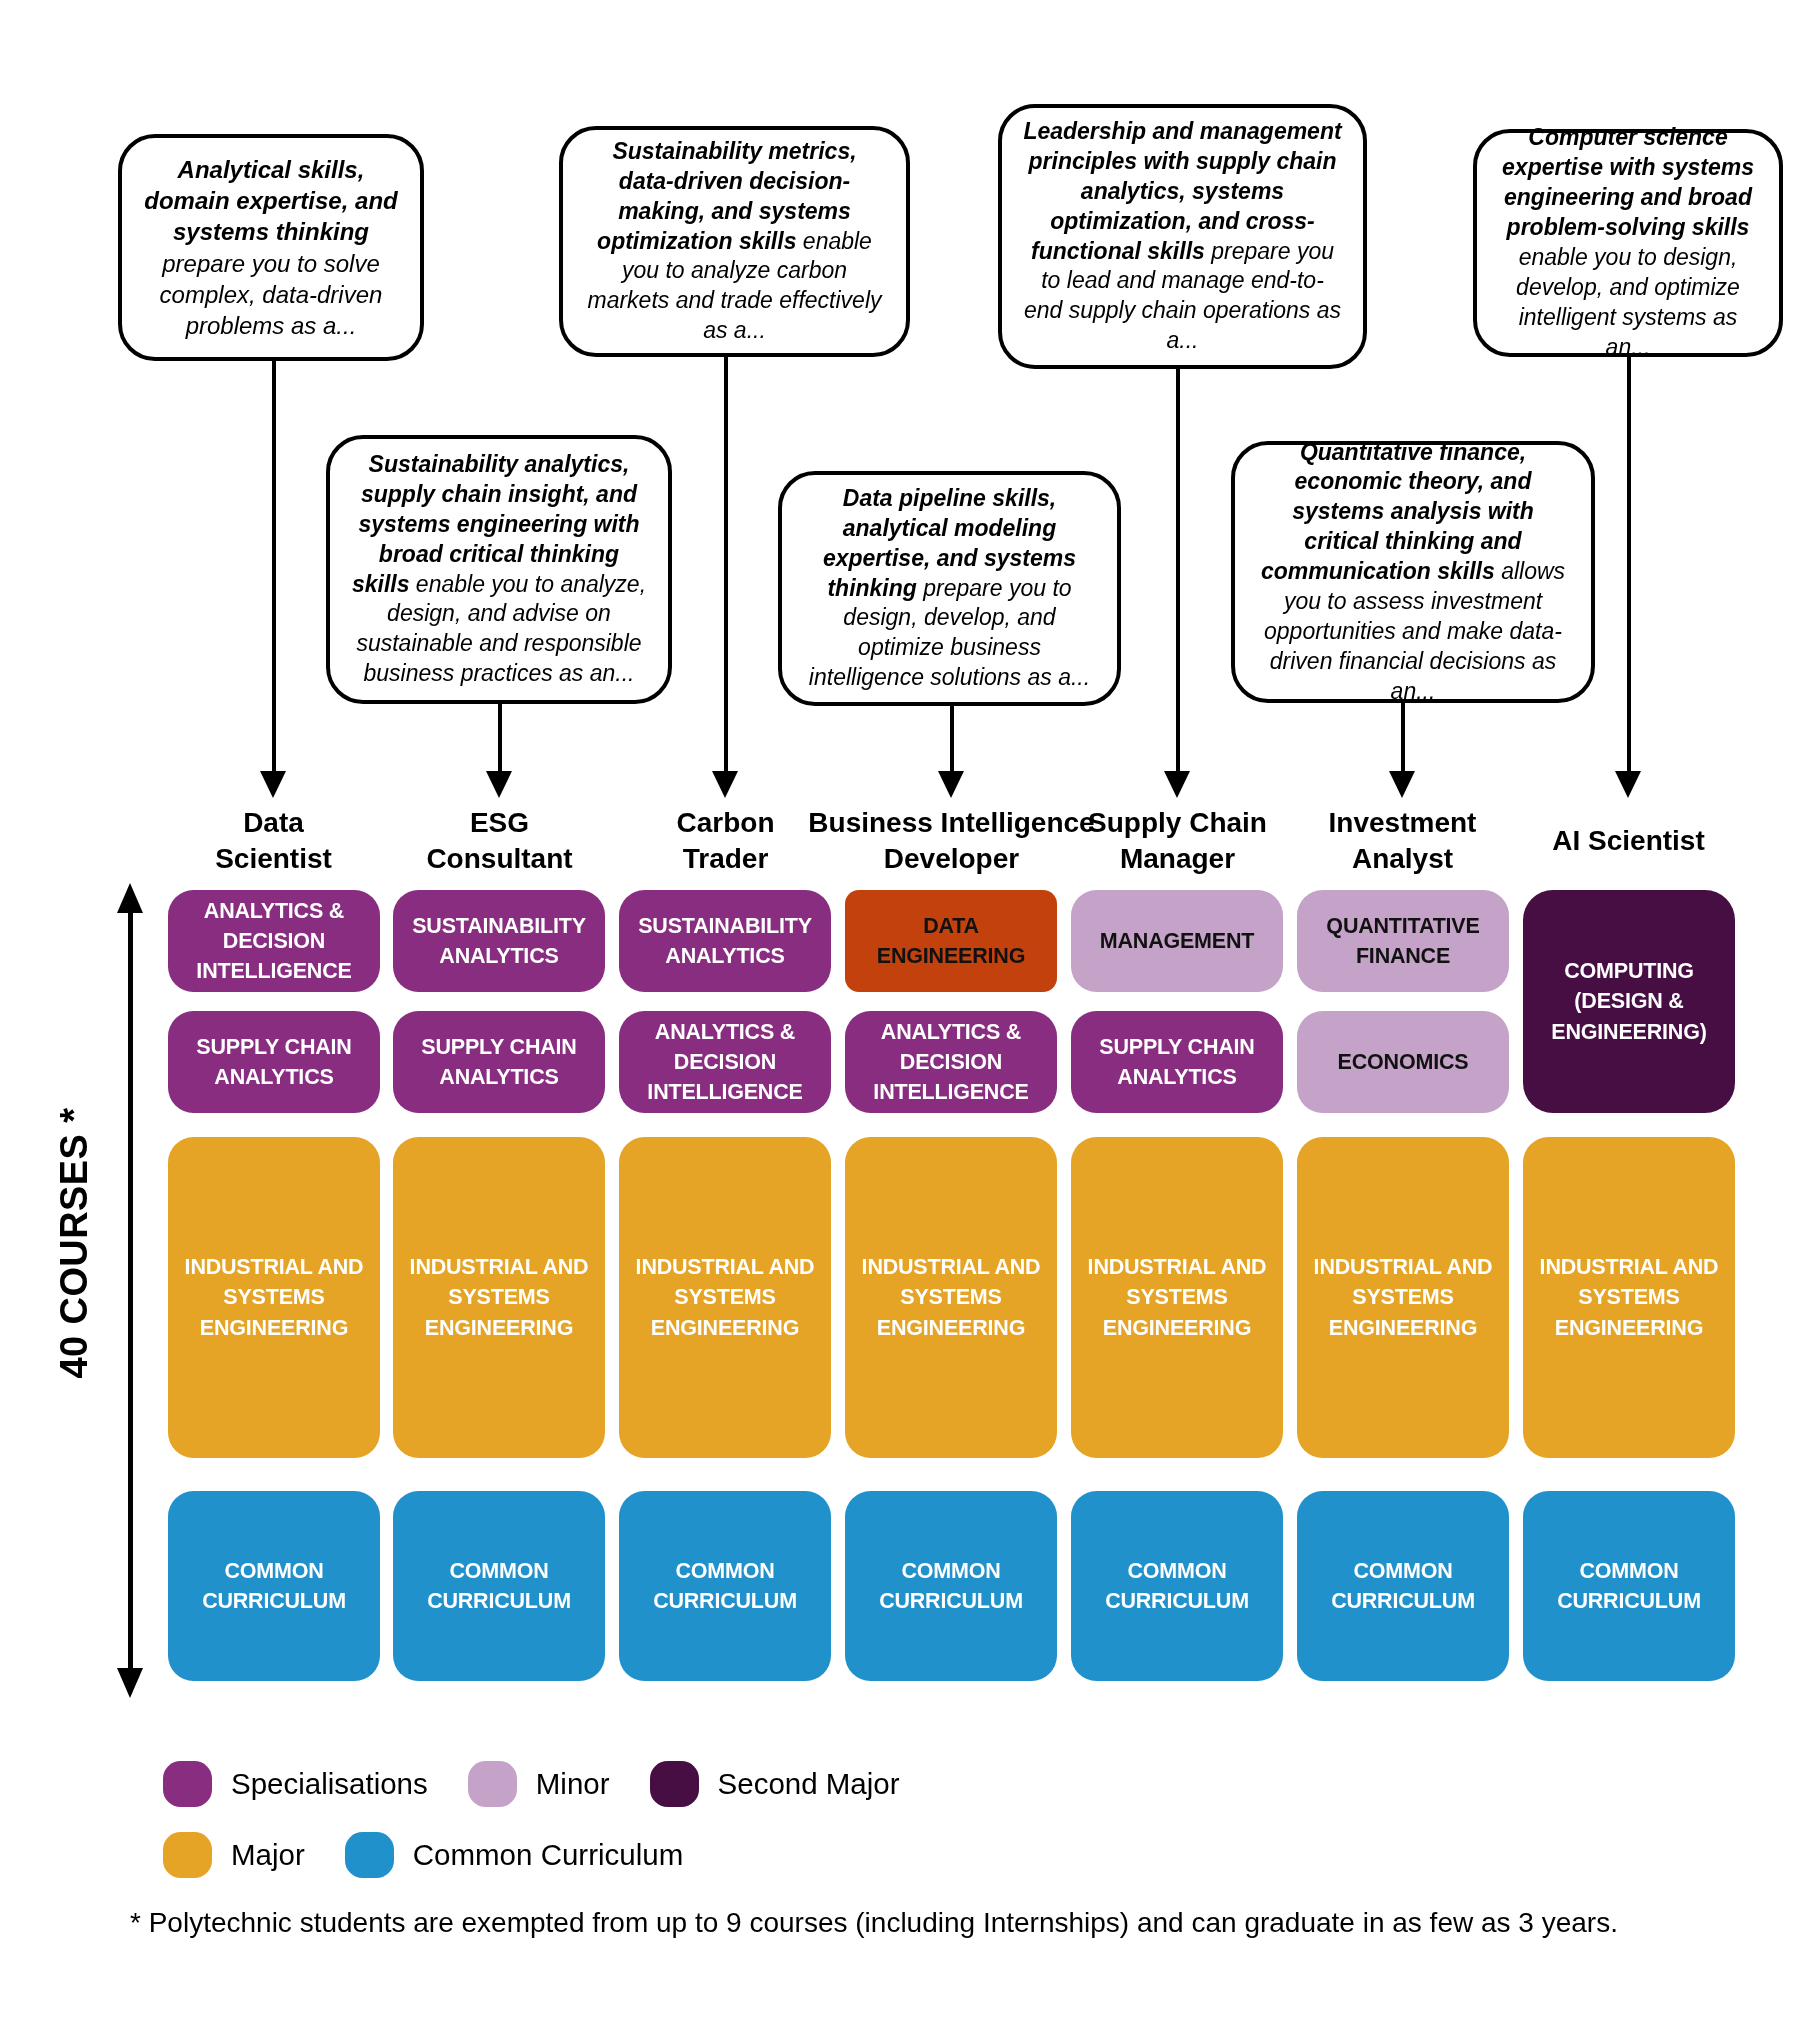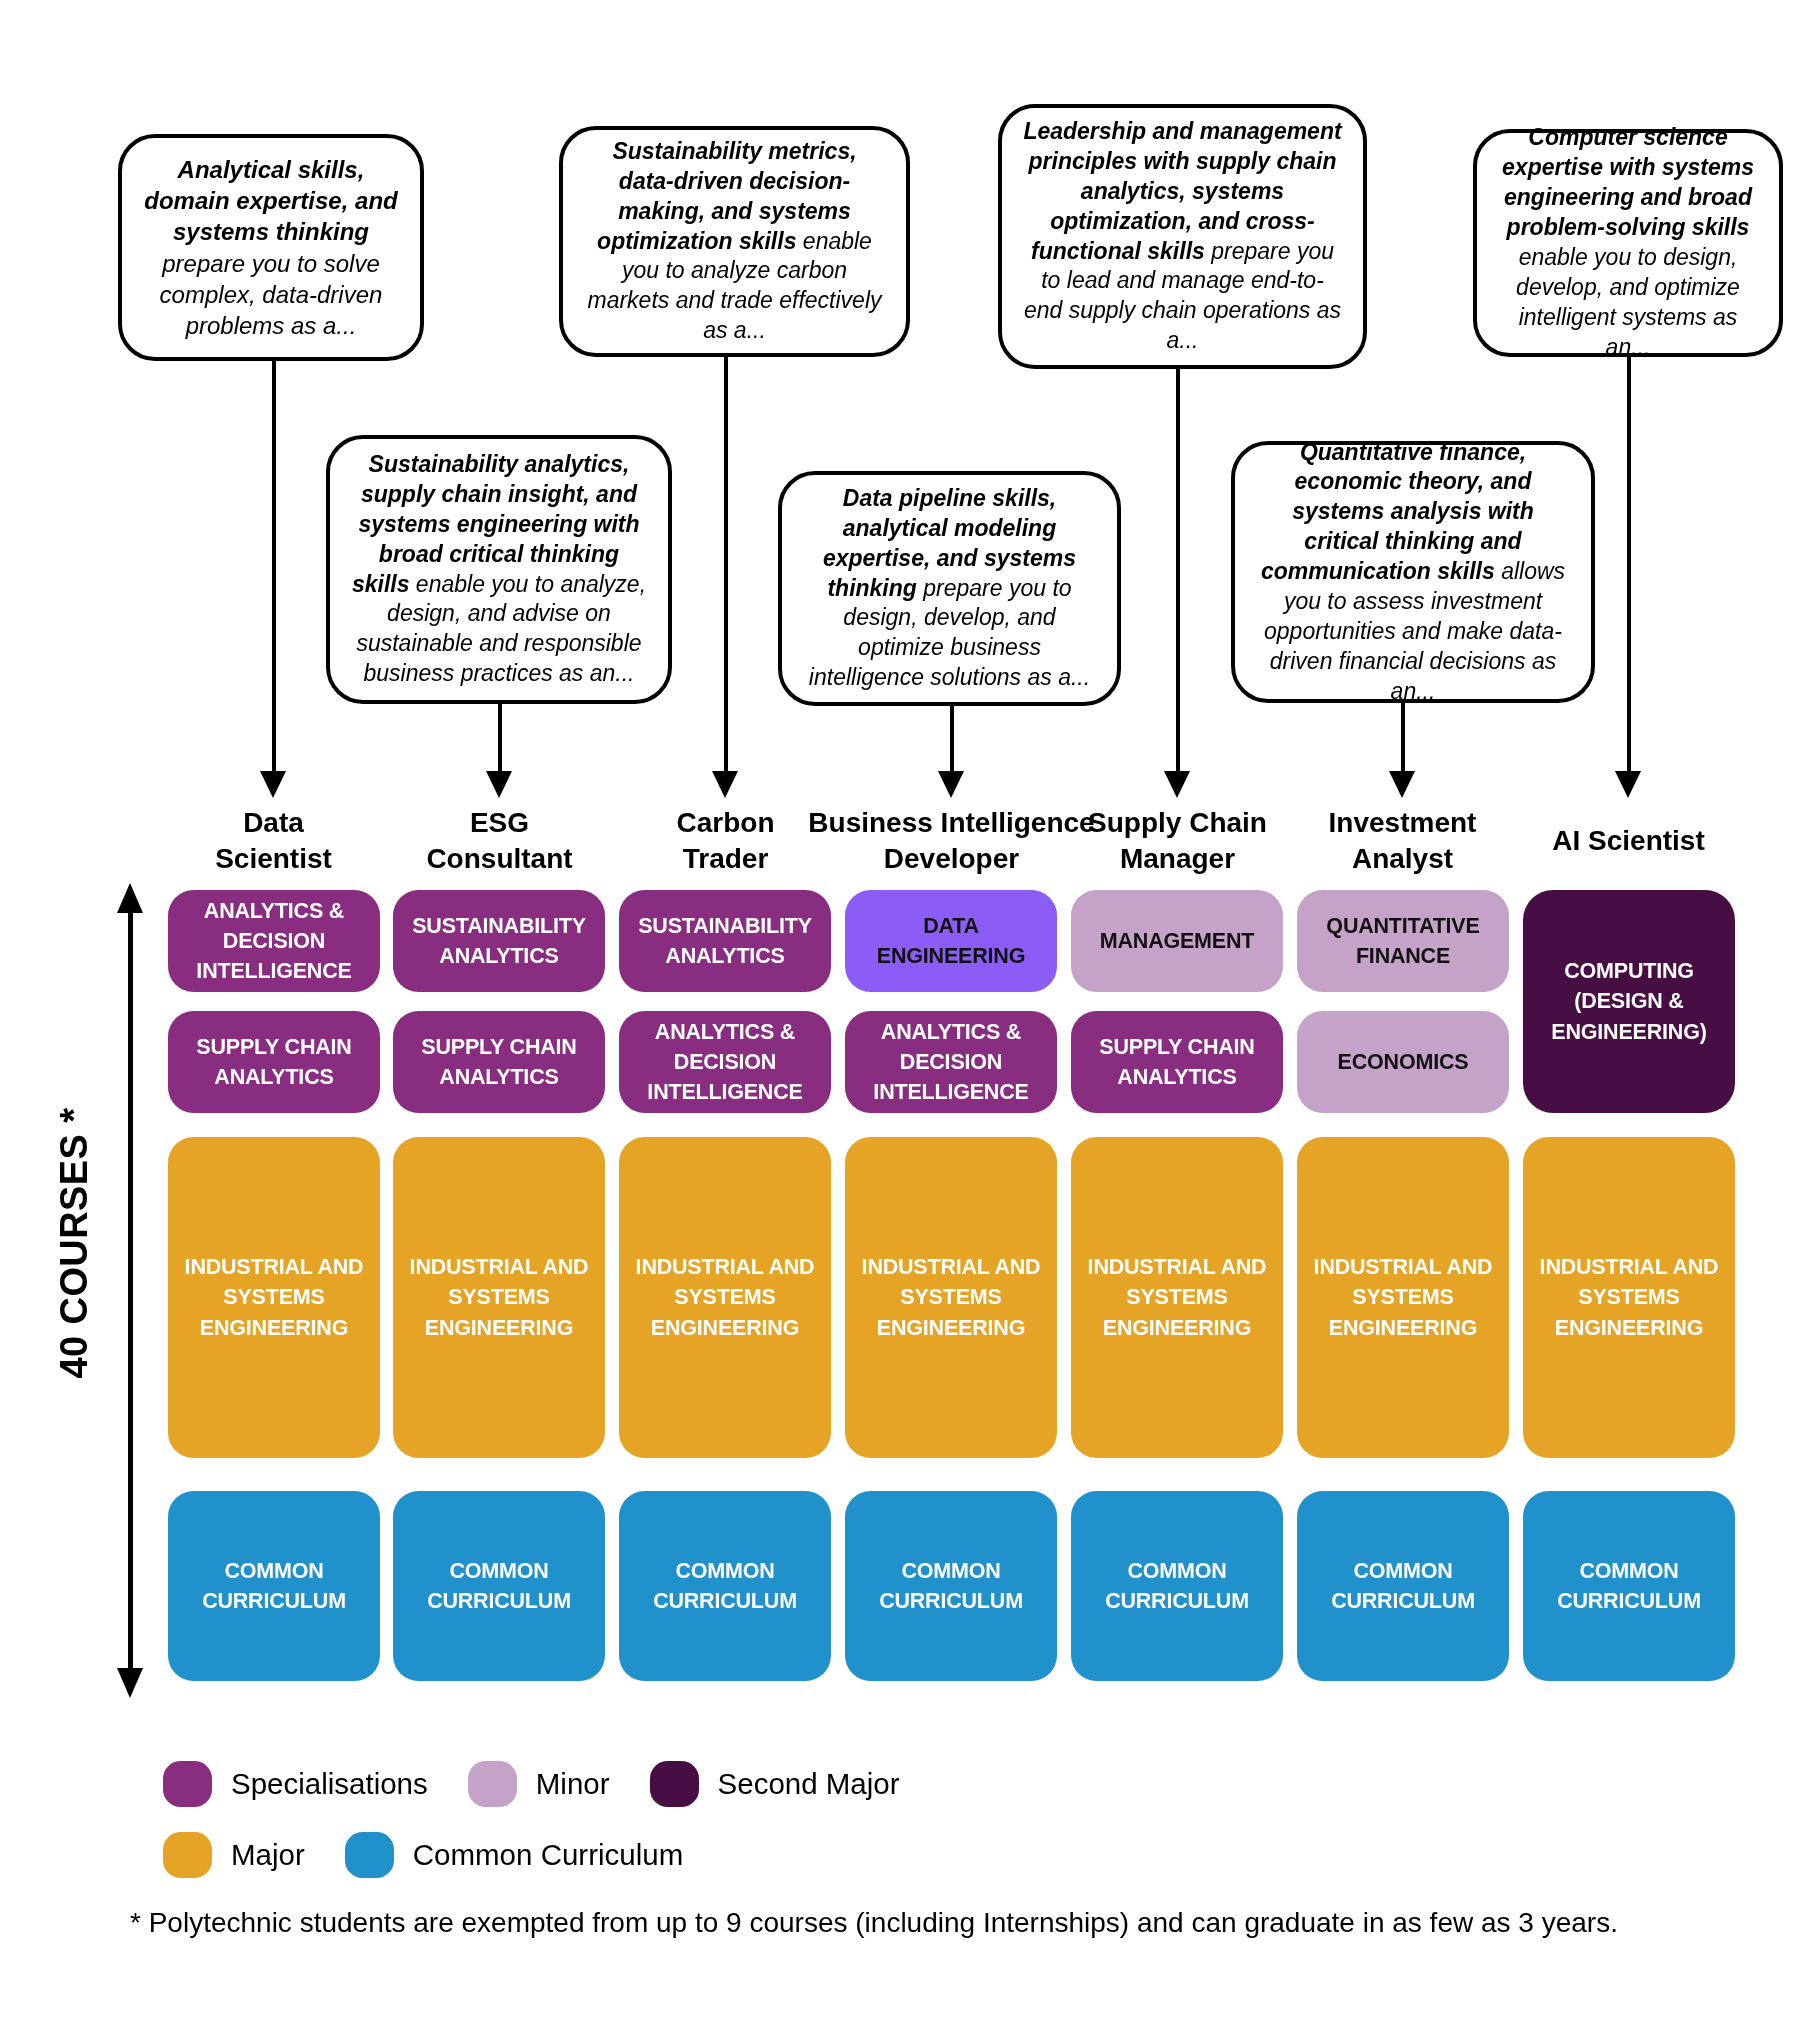--- a/index.html
+++ b/index.html
@@ -130,21 +130,21 @@
   <div class="block r1 c2 lighttxt" style="background-color: rgb(136, 45, 127);">SUSTAINABILITY ANALYTICS</div>
   <div class="block r2 c2 lighttxt" style="background-color: rgb(136, 45, 127);">SUPPLY CHAIN ANALYTICS</div>
   <div class="block rmajor c2 lighttxt" style="background-color: rgb(229, 164, 38);">INDUSTRIAL AND SYSTEMS ENGINEERING</div>
   <div class="block rcommon c2 lighttxt" style="background-color: rgb(33, 145, 204);">COMMON CURRICULUM</div>
 
   <div class="block r1 c3 lighttxt" style="background-color: rgb(136, 45, 127);">SUSTAINABILITY ANALYTICS</div>
   <div class="block r2 c3 lighttxt" style="background-color: rgb(136, 45, 127);">ANALYTICS &amp; DECISION INTELLIGENCE</div>
   <div class="block rmajor c3 lighttxt" style="background-color: rgb(229, 164, 38);">INDUSTRIAL AND SYSTEMS ENGINEERING</div>
   <div class="block rcommon c3 lighttxt" style="background-color: rgb(33, 145, 204);">COMMON CURRICULUM</div>
 
-  <div class="block r1 c4 darktxt" style="background-color: #8b5cf6;">DATA ENGINEERING</div>
+  <div class="block r1 c4 darktxt" style="background-color: #c2410c; border-radius: 14px;">DATA ENGINEERING</div>
   <div class="block r2 c4 lighttxt" style="background-color: rgb(136, 45, 127);">ANALYTICS &amp; DECISION INTELLIGENCE</div>
   <div class="block rmajor c4 lighttxt" style="background-color: rgb(229, 164, 38);">INDUSTRIAL AND SYSTEMS ENGINEERING</div>
   <div class="block rcommon c4 lighttxt" style="background-color: rgb(33, 145, 204);">COMMON CURRICULUM</div>
 
   <div class="block r1 c5 darktxt" style="background-color: rgb(197, 162, 200); text-align: center;">MANAGEMENT</div>
   <div class="block r2 c5 lighttxt" style="background-color: rgb(136, 45, 127);">SUPPLY CHAIN ANALYTICS</div>
   <div class="block rmajor c5 lighttxt" style="background-color: rgb(229, 164, 38);">INDUSTRIAL AND SYSTEMS ENGINEERING</div>
   <div class="block rcommon c5 lighttxt" style="background-color: rgb(33, 145, 204);">COMMON CURRICULUM</div>
 
   <div class="block r1 c6 darktxt" style="background-color: rgb(197, 162, 200);">QUANTITATIVE FINANCE</div>

